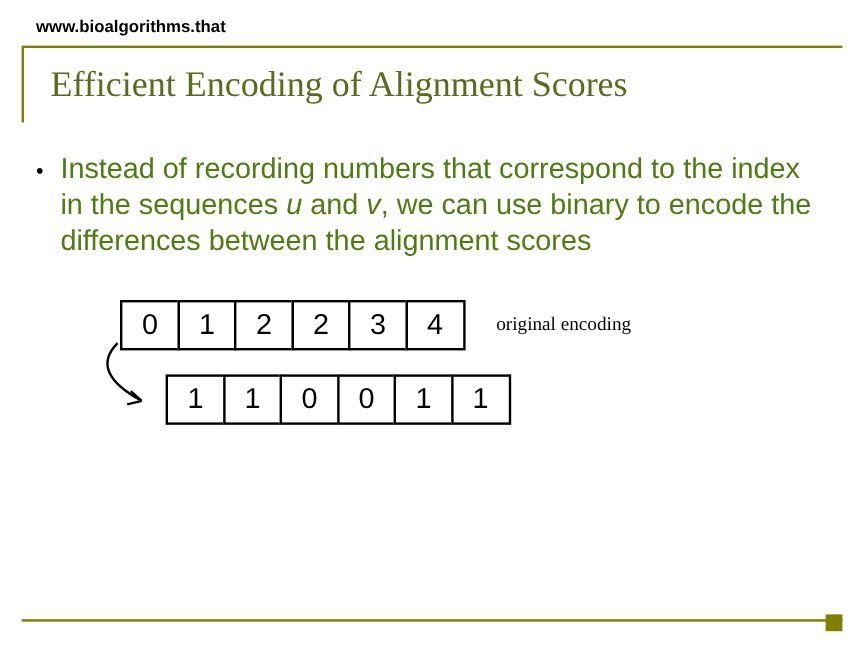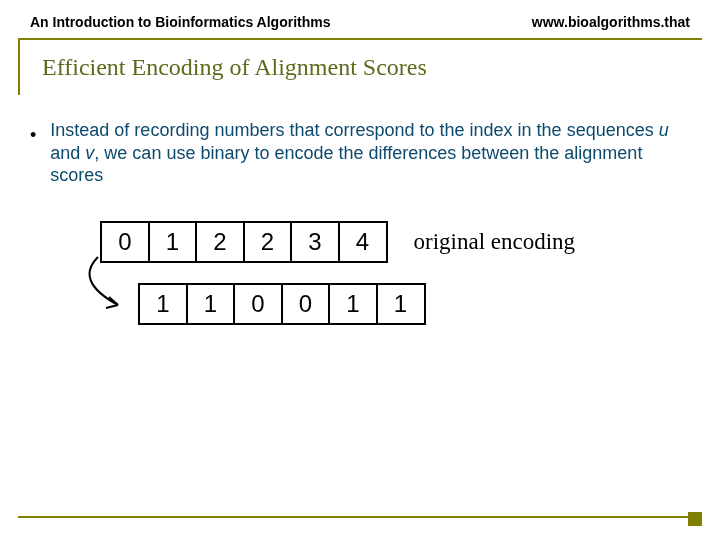--- a/index.html
+++ b/index.html
@@ -18,44 +18,44 @@
     font-size: 14px;
     font-weight: bold;
     color: #000;
   }
   .rule-top {
     border-top: 2px solid #808000;
     margin: 0 18px;
   }
   .title {
     font-family: Georgia, 'Times New Roman', serif;
-    font-size: 24px;
+    font-size: 30px;
     color: #5a6b1a;
     padding: 14px 0 14px 22px;
     border-left: 2px solid #808000;
     margin-left: 18px;
     font-weight: normal;
   }
   .body {
     padding: 24px 30px 0 30px;
   }
   .bullet-row {
     display: flex;
     align-items: flex-start;
   }
   .bullet {
     font-size: 18px;
     color: #000;
     margin-right: 14px;
     margin-top: 6px;
   }
   .body-text {
-    font-size: 18px;
+    font-size: 24px;
     line-height: 1.25;
-    color: #0c4a6e;
+    color: #4d7c0f;
   }
   .body-text .ital { font-style: italic; }
   .diagram {
     position: relative;
     margin-top: 34px;
     margin-left: 50px;
     height: 140px;
   }
   .row {
     position: absolute;
@@ -72,21 +72,21 @@
     display: flex;
     align-items: center;
     justify-content: center;
     font-size: 24px;
     font-family: Arial, sans-serif;
     background: #fff;
   }
   .cell:first-child { margin-left: 0; }
   .row-label {
     font-family: Georgia, 'Times New Roman', serif;
-    font-size: 23px;
+    font-size: 16px;
     margin-left: 26px;
     color: #000;
   }
   .arrow-svg {
     position: absolute;
     left: -12px;
     top: 30px;
     width: 80px;
     height: 70px;
     pointer-events: none;
@@ -104,21 +104,20 @@
     bottom: 14px;
     width: 14px;
     height: 14px;
     background: #808000;
   }
 </style>
 </head>
 <body>
 
 <div class="header">
-  <span>An Introduction to Bioinformatics Algorithms</span>
   <span>www.bioalgorithms.that</span>
 </div>
 <div class="rule-top"></div>
 <h1 class="title">Efficient Encoding of Alignment Scores</h1>
 
 <div class="body">
   <div class="bullet-row">
     <span class="bullet">•</span>
     <p class="body-text">
       <span>Instead of recording numbers that correspond to the index in the sequences </span><span class="ital">u</span><span> and </span><span class="ital">v</span><span>, we can use binary to encode the differences between the alignment scores</span>

